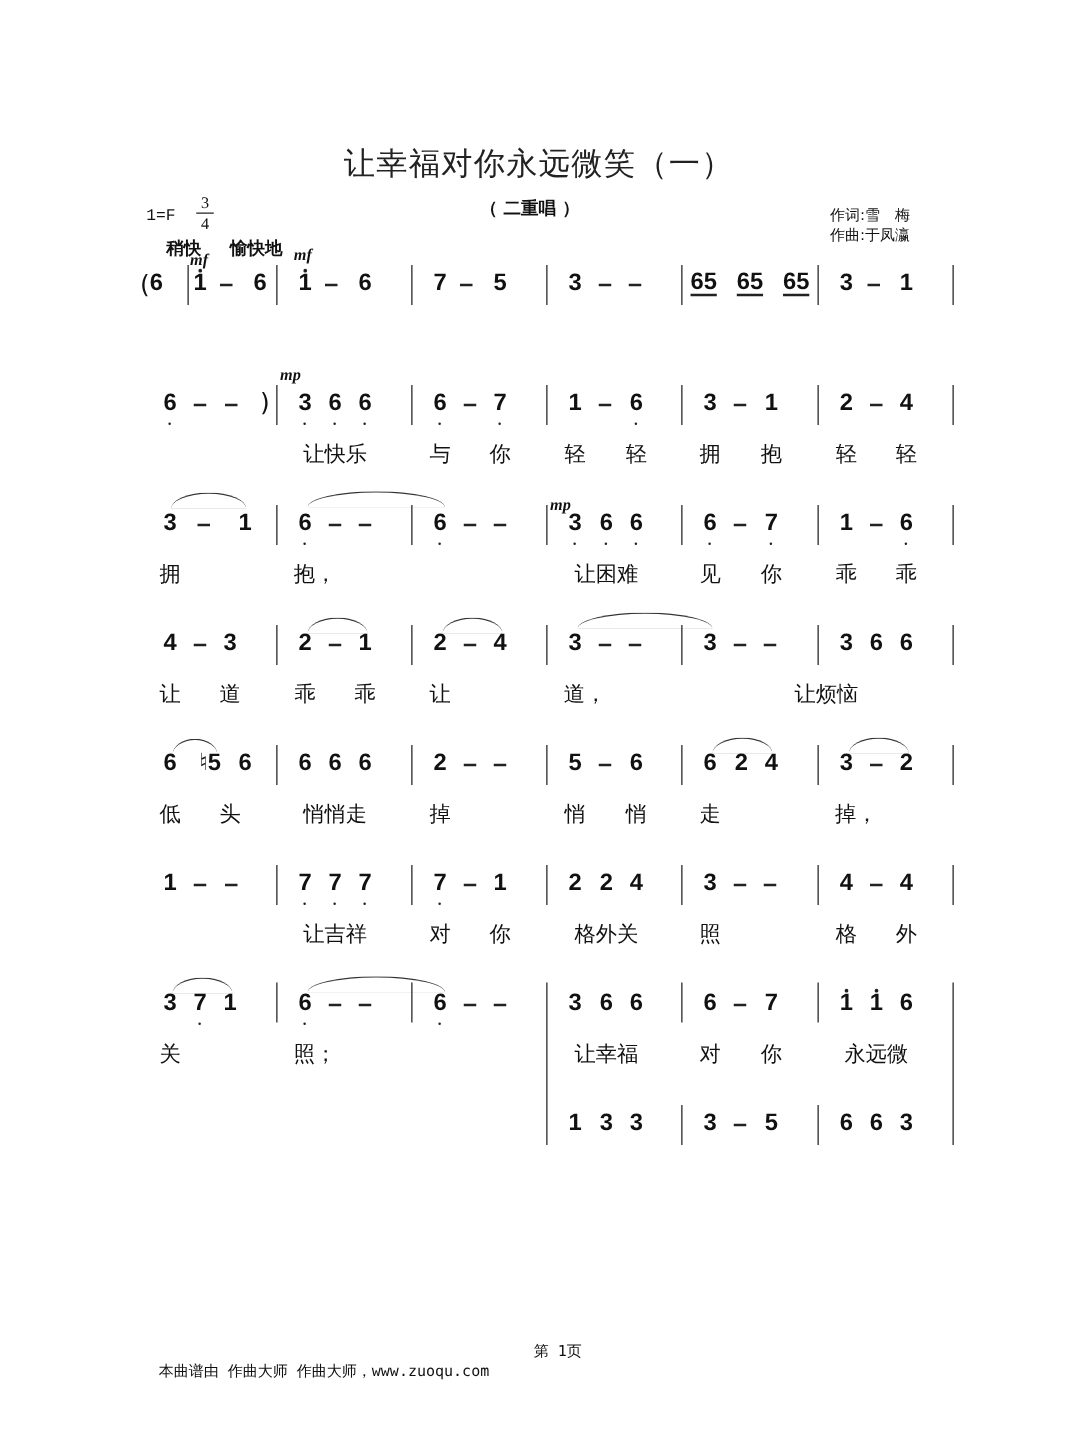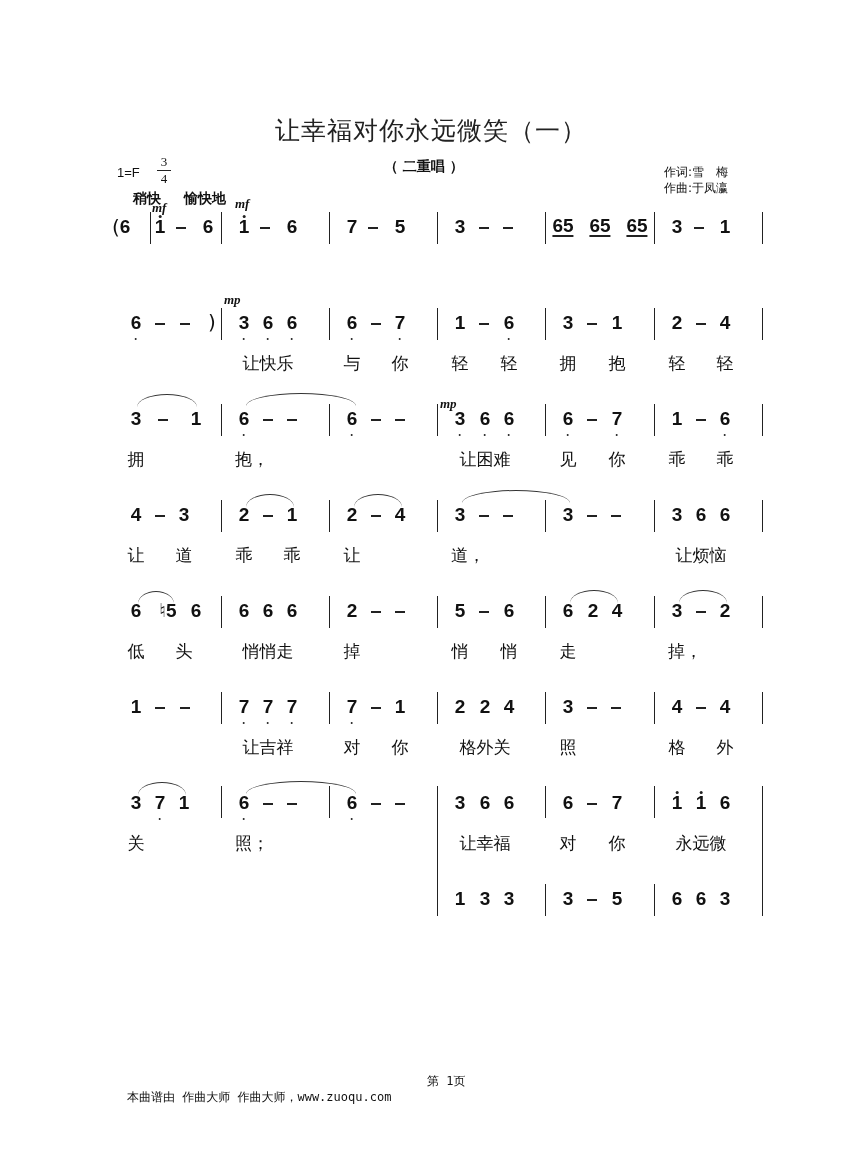--- a/index.html
+++ b/index.html
@@ -1,20 +1,20 @@
 <!DOCTYPE html>
 <html><head>
 <meta charset="utf-8">
 <style>
   html,body{margin:0;padding:0;background:#fff;}
   body{width:862px;height:1153px;position:relative;overflow:hidden;font-family:"Liberation Sans","DejaVu Sans",sans-serif;color:#111;}
   .abs{position:absolute;}
   .title{left:0;width:862px;top:114px;text-align:center;font-family:"DejaVu Serif","Liberation Serif",serif;font-size:25px;letter-spacing:1px;color:#222;}
   .subtitle{left:384px;top:158px;font-size:14px;font-weight:bold;font-family:"DejaVu Sans",sans-serif;}
-  .key{left:117px;top:165px;font-family:Liberation Sans, sans-serif;font-size:13px;}
+  .key{left:117px;top:165px;font-family:Liberation Mono, monospace;font-size:13px;}
   .ts{left:157px;top:155px;width:14px;text-align:center;font-family:"Liberation Serif",serif;font-size:13px;line-height:14px;}
   .ts .line{border-top:1px solid #222;margin:1px 0;}
   .credit{left:664px;font-size:12px;font-family:"DejaVu Sans",sans-serif;}
   .tempo{font-size:14px;font-weight:bold;font-family:"DejaVu Sans",sans-serif;top:190px;}
   .dyn{font-family:"Liberation Serif",serif;font-style:italic;font-weight:bold;font-size:13px;}
   .bar{position:absolute;width:1px;background:#222;}
   .note{position:absolute;font-weight:bold;font-size:19px;transform:translateX(-50%);line-height:20px;text-align:center;}
   .note.dot-below::after{content:"";position:absolute;left:50%;bottom:-7px;width:2px;height:2px;background:#222;margin-left:-1px;border-radius:1px;}
   .note.dot-above::before{content:"";position:absolute;left:50%;top:-2px;width:3px;height:3px;background:#222;margin-left:-1px;border-radius:2px;}
   .note.ul{border-bottom:2px solid #222;line-height:18px;}
@@ -174,21 +174,21 @@
   <span class="note" style="left:677px;top:505px">3</span>
   <span class="note" style="left:701px;top:505px">6</span>
   <span class="note" style="left:725px;top:505px">6</span>
   <div class="bar" style="left:762px;top:500px;height:32px"></div>
   <span class="lyric" style="left:136px;top:544px">让</span>
   <span class="lyric" style="left:184px;top:544px">道</span>
   <span class="lyric" style="left:244px;top:544px">乖</span>
   <span class="lyric" style="left:292px;top:544px">乖</span>
   <span class="lyric" style="left:352px;top:544px">让</span>
   <span class="lyric" style="left:468px;top:544px">道，</span>
-  <span class="lyric" style="left:701px;top:544px">让烦恼</span>
+  <span class="lyric" style="left:661px;top:544px">让烦恼</span>
 </div>
 
 <div>
   <div class="slur" style="left:138px;top:591px;width:36px"></div>
   <span class="note" style="left:136px;top:601px">6</span>
   <span class="note" style="left:168px;top:601px">♮5</span>
   <span class="note" style="left:196px;top:601px">6</span>
   <div class="bar" style="left:221px;top:596px;height:32px"></div>
   <span class="note" style="left:244px;top:601px">6</span>
   <span class="note" style="left:268px;top:601px">6</span>

